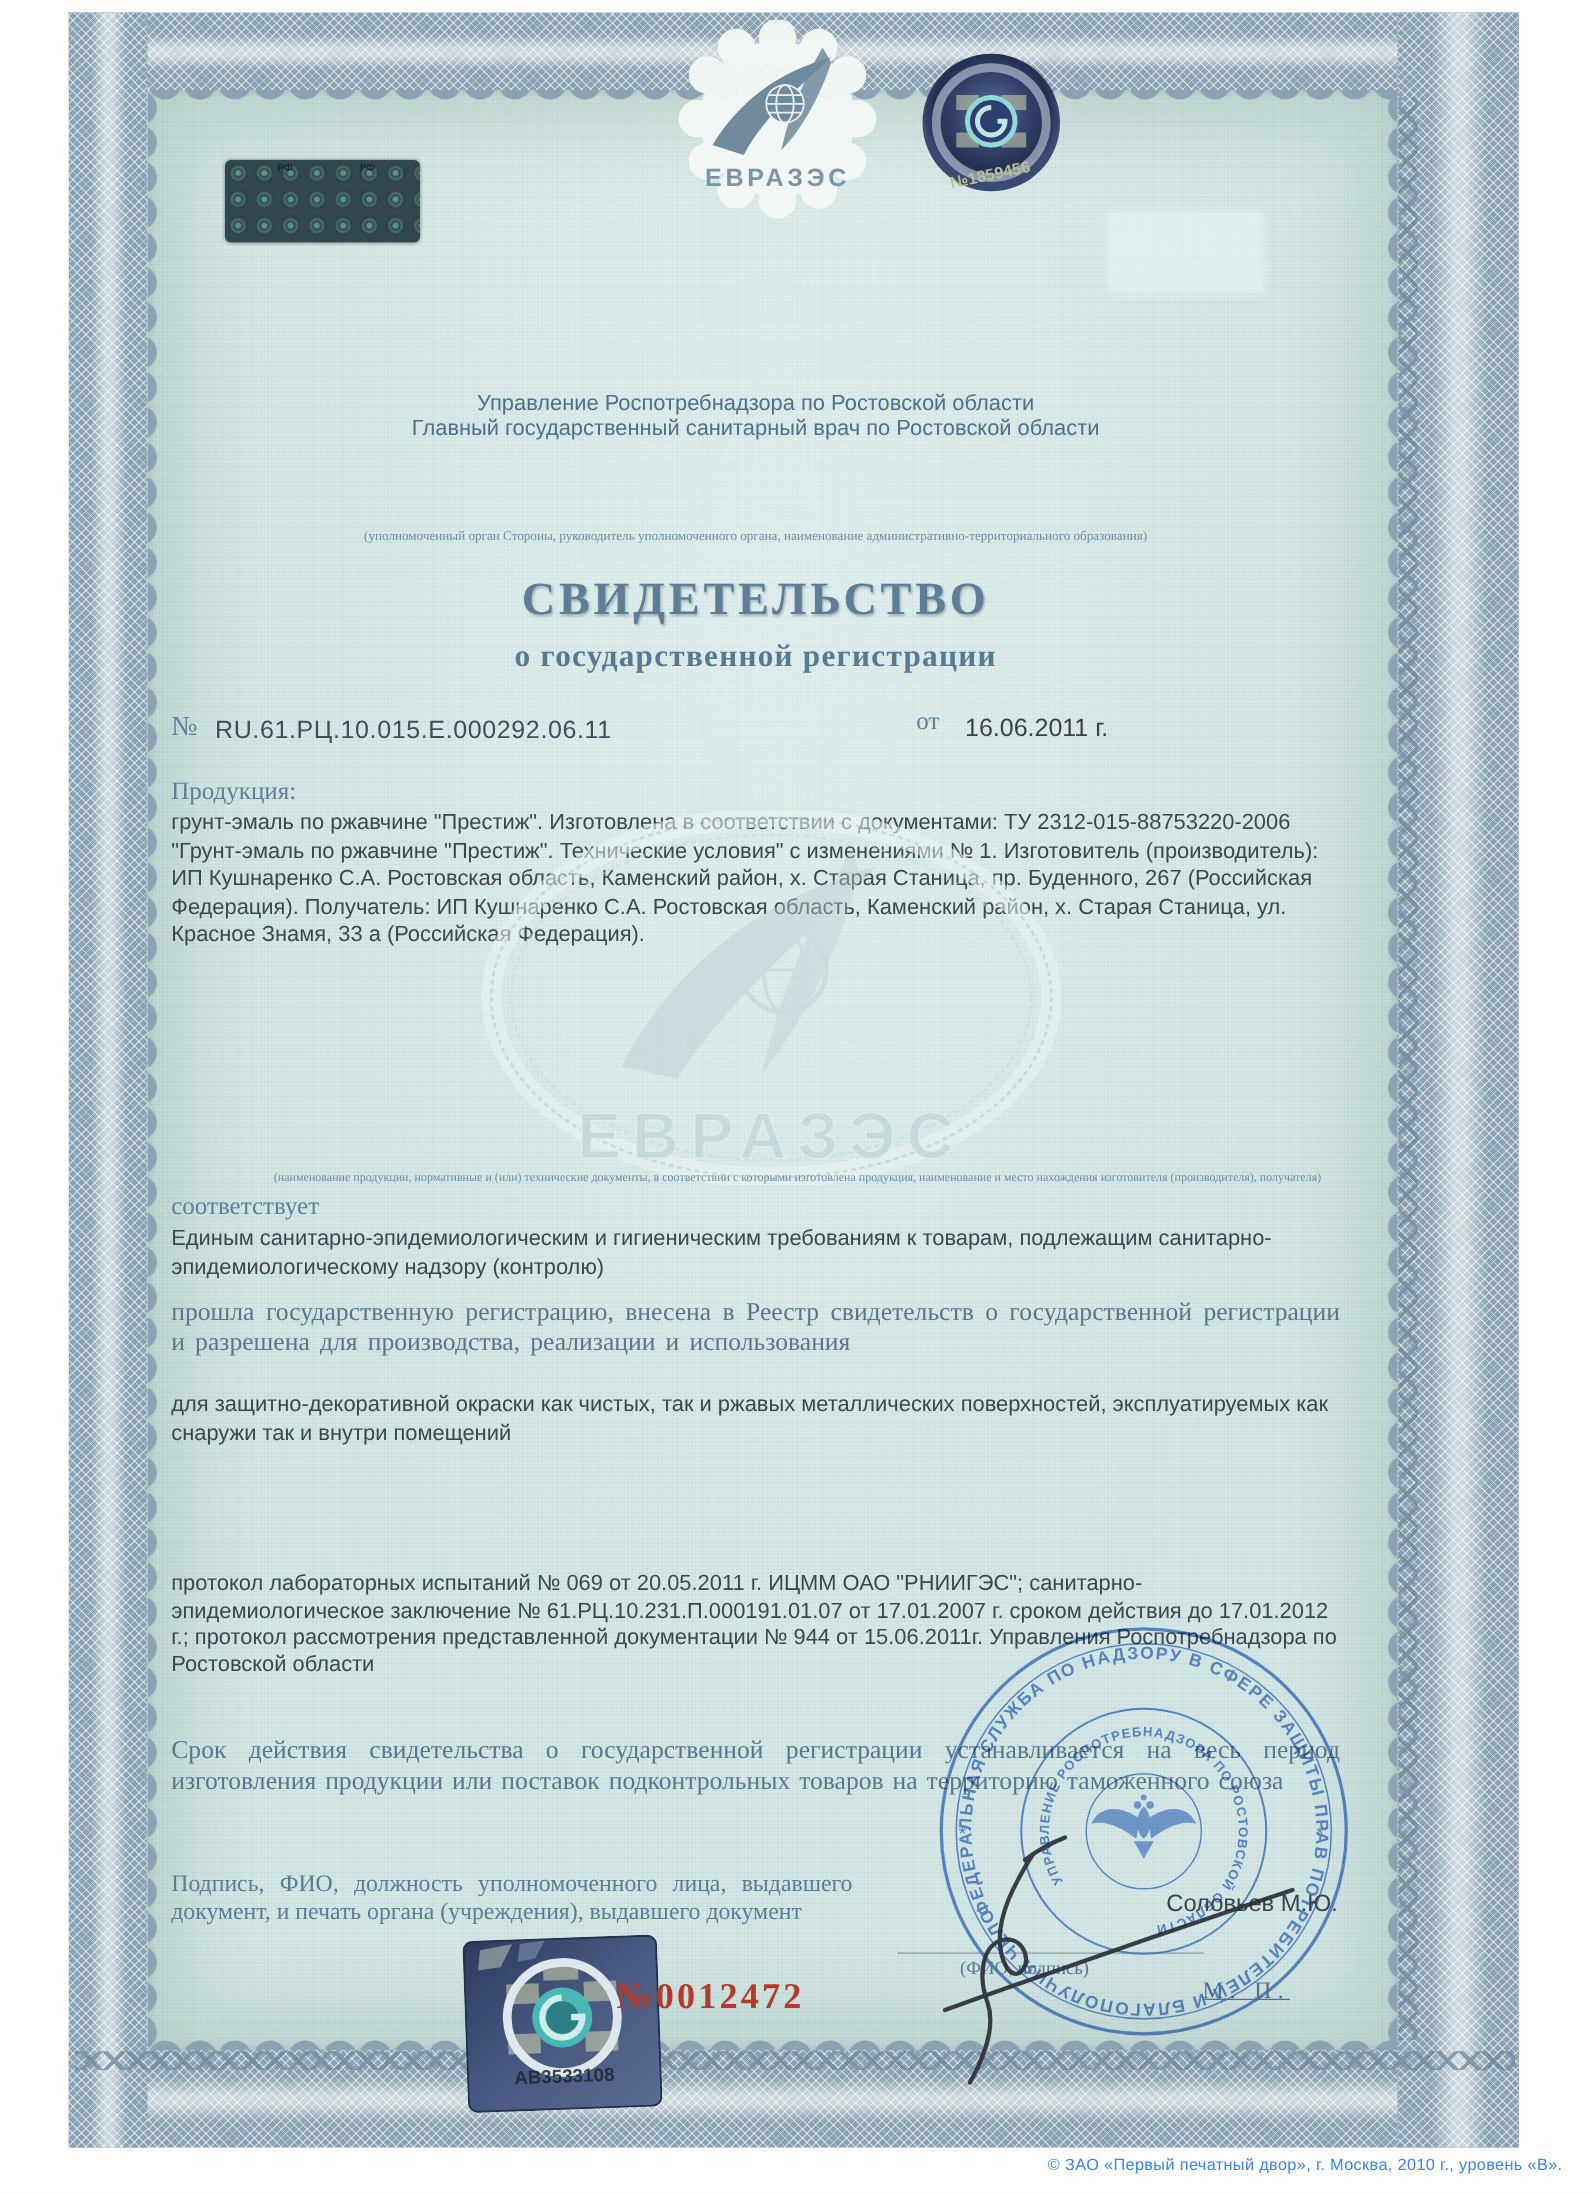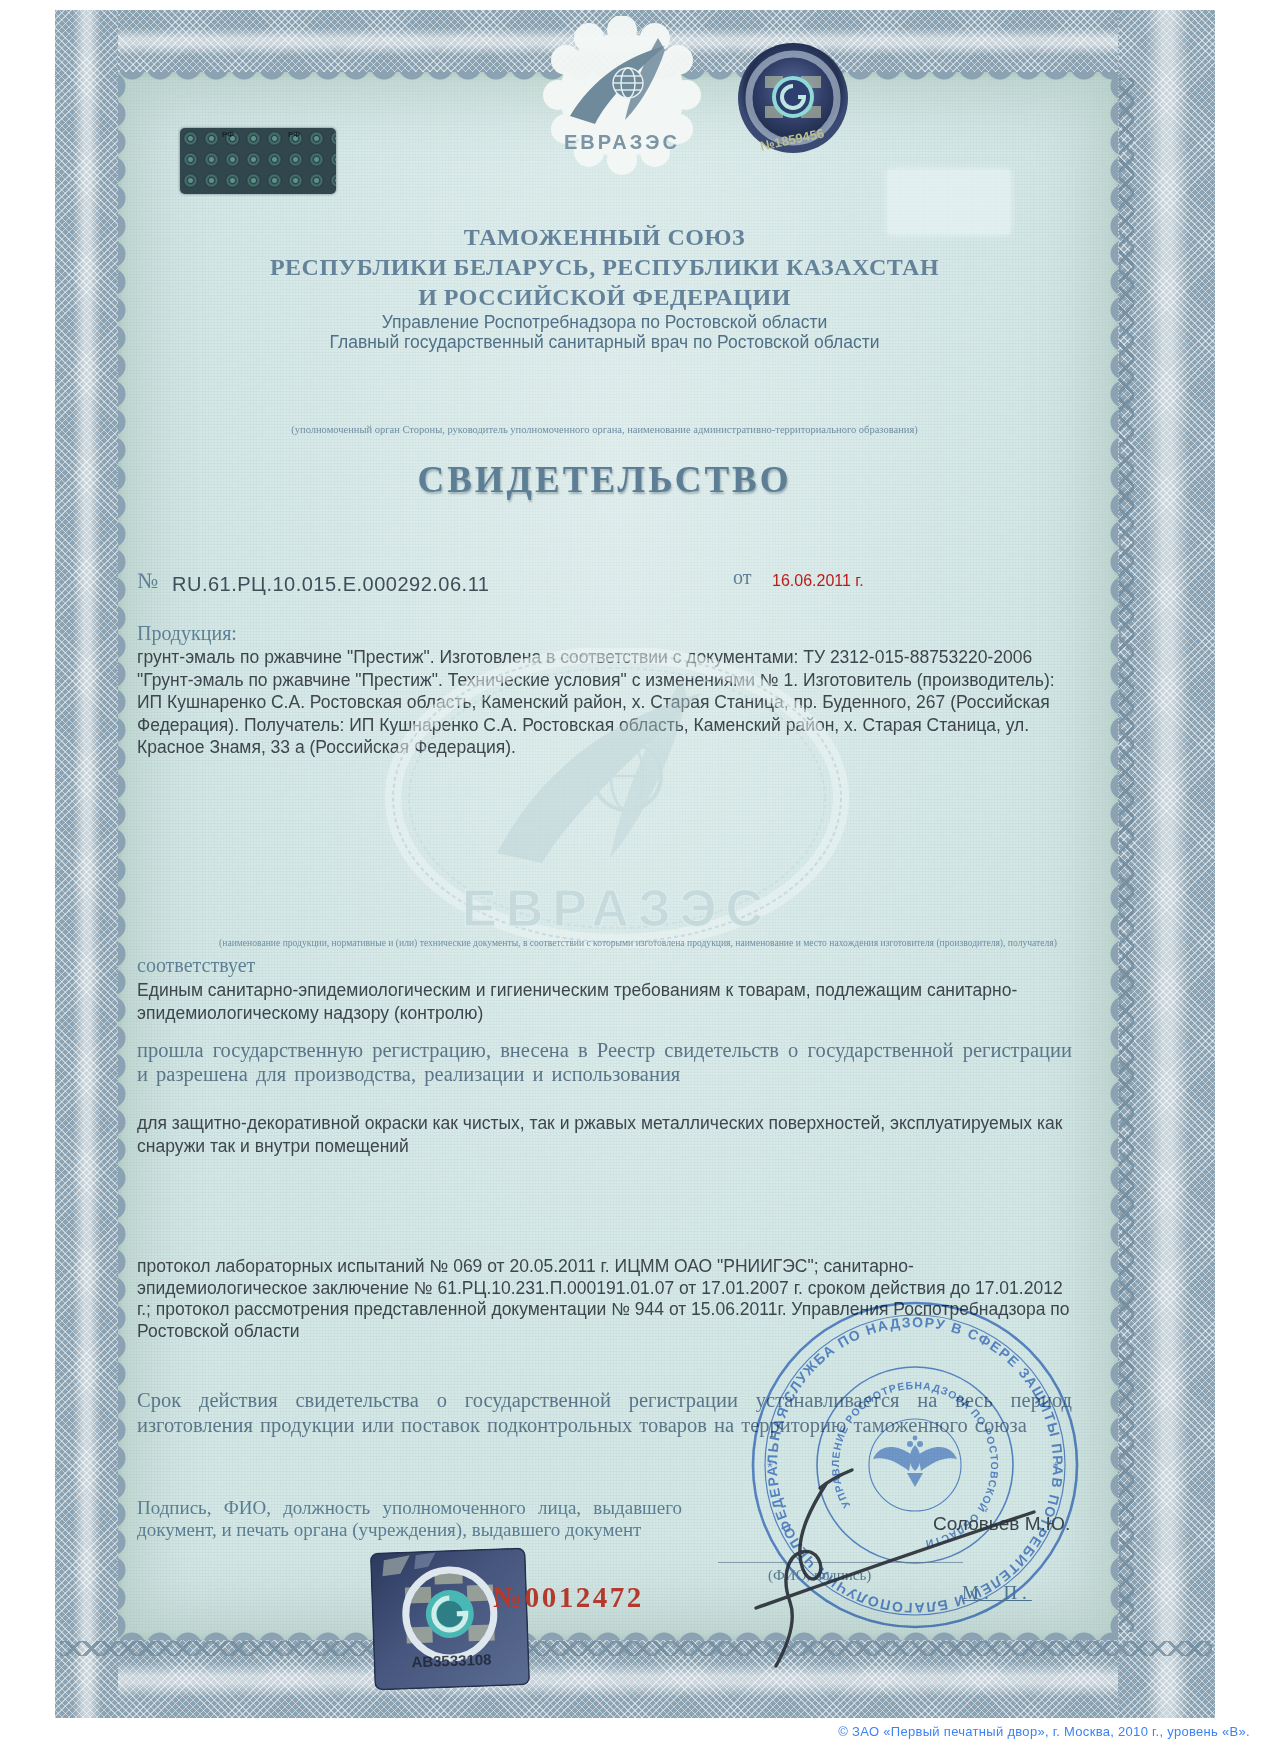--- a/index.html
+++ b/index.html
@@ -136,37 +136,33 @@
       <rect x="30" y="36" width="18" height="12"></rect>
         <rect x="66" y="36" width="20" height="12"></rect>
       <rect x="30" y="66" width="18" height="12"></rect>
         <rect x="66" y="66" width="20" height="12"></rect>
     </g>
     <circle cx="58" cy="57" r="19" fill="#2d3f6e" stroke="#8fd9d6" stroke-width="4"></circle>
     <path d="M58,46 a11,11 0 1 0 11,11 l-6,0" fill="none" stroke="#bfe6e2" stroke-width="4"></path>
     <text x="58" y="104" text-anchor="middle" transform="rotate(-12 58 104)" font-family="Liberation Sans, sans-serif" font-size="13" font-weight="bold" fill="#b9c092">№1859456</text>
   </svg>
 
-  <div class="abs col center h-serif" style="top:222px;">
-    <div>ТАМОЖЕННЫЙ СОЮЗ</div>
-    <div>РЕСПУБЛИКИ БЕЛАРУСЬ, РЕСПУБЛИКИ КАЗАХСТАН</div>
-    <div>И РОССИЙСКОЙ ФЕДЕРАЦИИ</div>
-  </div>
   <div class="abs col center h-sans" style="top:312px;">
     <div>Управление Роспотребнадзора по Ростовской области</div>
     <div>Главный государственный санитарный врач по Ростовской области</div>
   </div>
   <div class="abs center cap" style="left:137px;width:935px;top:424px;font-size:10.5px;">(уполномоченный орган Стороны, руководитель уполномоченного органа, наименование административно-территориального образования)</div>
 
   <div class="abs col center title-main" style="top:458px;">СВИДЕТЕЛЬСТВО</div>
+  <div class="abs col center title-sub" style="top:512px;">о государственной регистрации</div>
 
   <div class="abs lead-serif" style="left:137px;top:568px;font-size:22px;">№</div>
   <div class="abs sans-body" style="left:172px;top:573px;font-size:20px;color:#414e5a;letter-spacing:.5px;">RU.61.РЦ.10.015.Е.000292.06.11</div>
   <div class="abs lead-serif" style="left:733px;top:566px;font-size:20px;">от</div>
-  <div class="abs sans-body" style="left:772px;top:572px;font-size:16px;color:#b91c1c;">16.06.2011 г.</div>
+  <div class="abs sans-body" style="left:772px;top:572px;font-size:20px;color:#404040;">16.06.2011 г.</div>
 
   <div class="abs lead-serif" style="left:137px;top:622px;font-size:20px;text-align:right;">Продукция:</div>
   <div class="abs col sans-body" style="top:646px;font-size:17.5px;line-height:22.5px;">грунт-эмаль по ржавчине "Престиж". Изготовлена в соответствии с документами: ТУ 2312-015-88753220-2006 "Грунт-эмаль по ржавчине "Престиж". Технические условия" с изменениями № 1. Изготовитель (производитель): ИП Кушнаренко С.А. Ростовская область, Каменский район, х. Старая Станица, пр. Буденного, 267 (Российская Федерация).  Получатель: ИП Кушнаренко С.А. Ростовская область, Каменский район, х. Старая Станица, ул. Красное Знамя, 33 а (Российская Федерация).</div>
 
   <svg class="abs" style="left:382px;top:648px;opacity:.55;" width="470" height="300" viewBox="0 0 470 300">
     <ellipse cx="235" cy="150" rx="224" ry="144" fill="none" stroke="#eef6f5" stroke-width="16"></ellipse>
     <ellipse cx="235" cy="150" rx="224" ry="144" fill="none" stroke="#bcd3d6" stroke-width="2" stroke-dasharray="4 3"></ellipse>
     <ellipse cx="235" cy="150" rx="208" ry="130" fill="none" stroke="#c6dadd" stroke-width="2" stroke-dasharray="4 3"></ellipse>
     <g fill="#b7cdd2" opacity=".8">
       <path d="M115,205 C160,120 230,70 320,45 C250,110 190,165 160,215 Z"></path>

